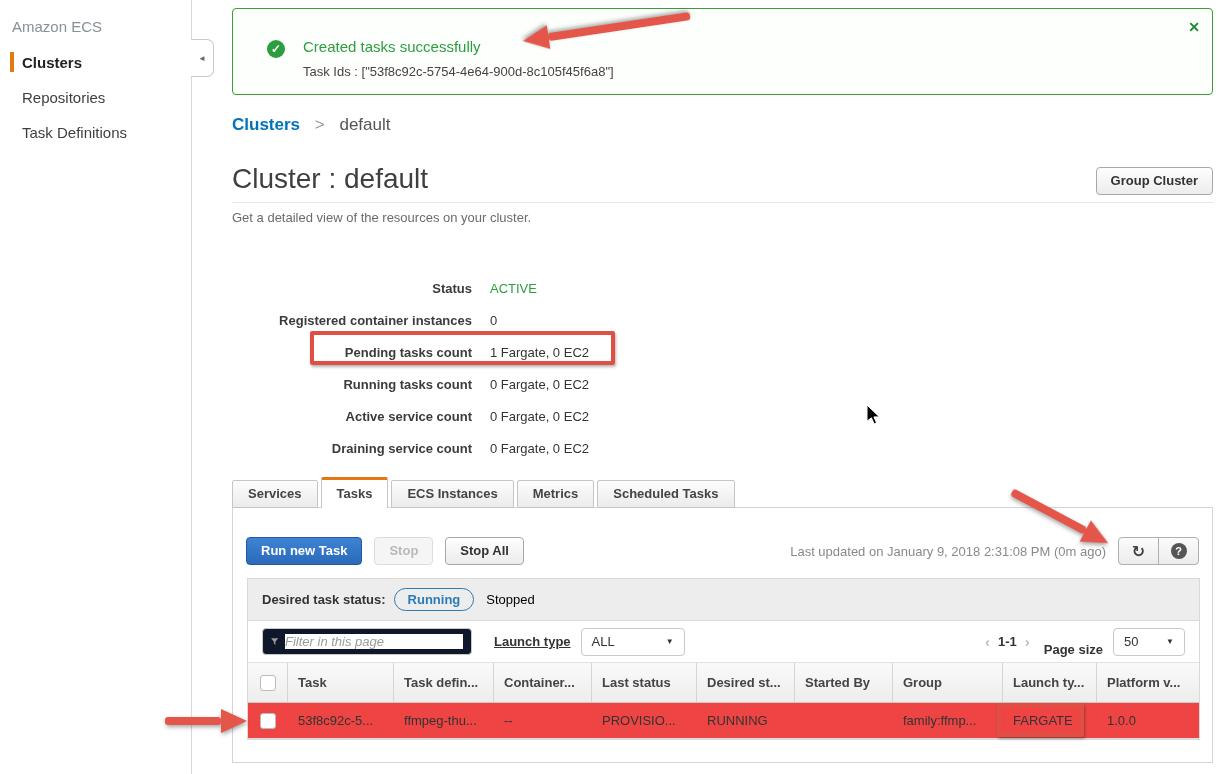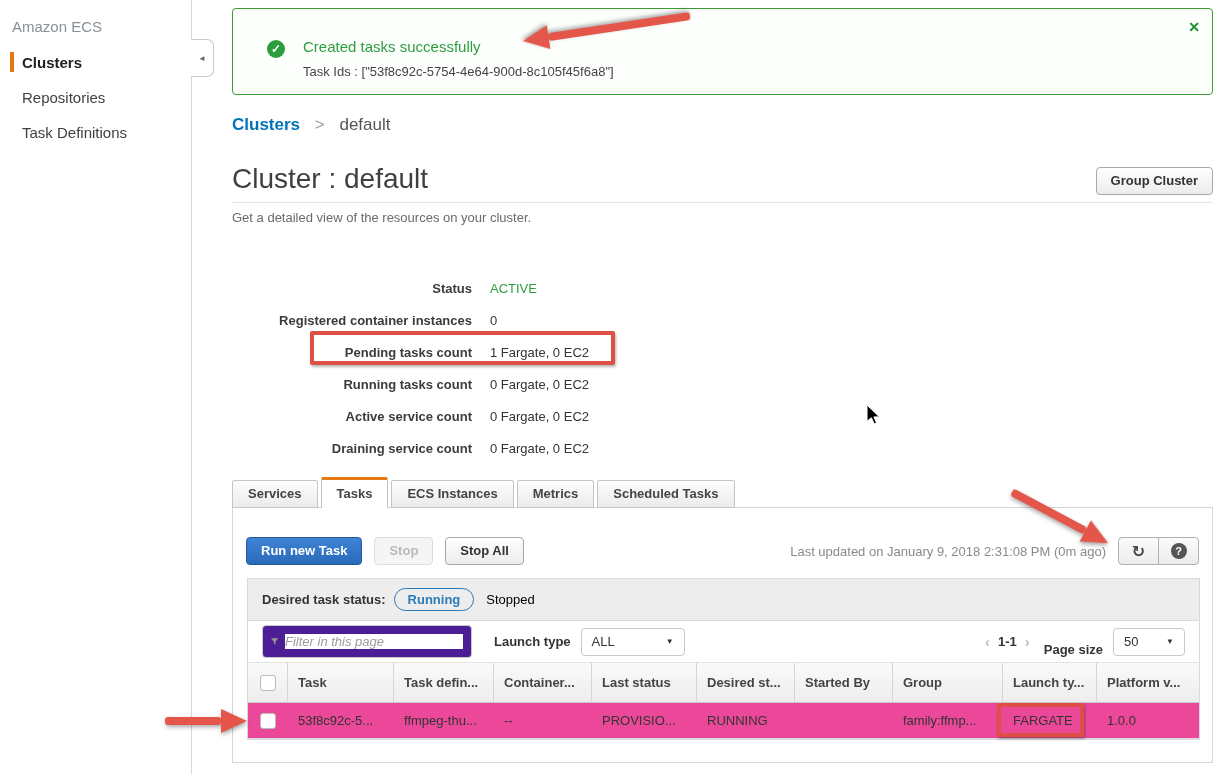--- a/index.html
+++ b/index.html
@@ -74,41 +74,41 @@
     text-align:center; line-height:16px; }
 
   
   .widget { position:absolute; left:14px; top:70px; width:953px; border:1px solid #d9d9d9; }
   .status-strip { height:42px; background:#ededed; border-bottom:1px solid #d9d9d9; display:flex; align-items:center; padding:0 14px; }
   .status-label { font-weight:bold; color:#333; }
   .status-pill { margin-left:8px; border:1px solid #2b7bb9; color:#2b7bb9; font-weight:bold; border-radius:13px;
     padding:3px 13px; cursor:pointer; }
   .status-link { margin-left:12px; color:#000000; cursor:pointer; }
   .filter-strip { height:42px; background:#fff; border-bottom:1px solid #e3e3e3; display:flex; align-items:center; padding:0 14px; }
-  .filter-box { width:210px; height:33px; border:1px solid #c9c9c9; border-radius:4px; display:flex; align-items:center; padding:0 8px; background:#4c1d95; }
+  .filter-box { width:210px; height:27px; border:1px solid #c9c9c9; border-radius:4px; display:flex; align-items:center; padding:0 8px; background:#0f172a; }
   .filter-box input { border:none; outline:none; flex:1; font-style:italic; font-size:13px; color:#555; margin-left:6px;
     font-family:"Liberation Sans", sans-serif; }
   .filter-box input::placeholder { color:#9b9b9b; }
-  .launch-label { font-weight:bold; margin-left:22px; }
+  .launch-label { font-weight:bold; margin-left:22px;text-decoration:underline; }
   .dropdown { height:28px; border:1px solid #c9c9c9; border-radius:4px; background:#fff; display:flex; align-items:center;
     padding:0 10px; margin-left:10px; cursor:pointer; }
   .dropdown .caret { font-size:8px; color:#333; margin-left:auto; padding-left:14px; }
   .dd-launch { width:104px; }
   .dd-pagesize { width:72px; }
   .filter-strip .spacer { flex:1; }
   .chev { color:#c0c0c0; font-weight:bold; font-size:15px; cursor:pointer; }
   .page-range { font-weight:bold; margin:0 8px; }
   .pagesize-label { font-weight:bold; margin:16px 0 0 14px; }
 
   .grid-header, .grid-row { display:grid; grid-template-columns:40px 106px 100px 98px 105px 98px 98px 110px 94px 104px; }
   .grid-header { height:40px; background:linear-gradient(#fafafa,#ededed); border-bottom:1px solid #c9c9c9; }
   .grid-header .hcell { line-height:39px; padding:0 10px; font-weight:bold; color:#444; border-right:1px solid #d5d5d5;
     overflow:hidden; white-space:nowrap; }
   .grid-header .hcell:last-child { border-right:none; }
-  .grid-row { height:36px; background:#ec4899; }
+  .grid-row { height:36px; background:#ef4444; }
   .grid-row .cell { line-height:35px; padding:0 10px; color:#333; overflow:hidden; white-space:nowrap; }
   .cell-link { color:#0073bb; cursor:pointer; }
   .cb-cell { display:flex; align-items:center; justify-content:center; }
   input[type=checkbox] { appearance:none; -webkit-appearance:none; width:16px; height:16px; border:1px solid #bbb;
     border-radius:3px; background:#fff; cursor:pointer; }
 
   
   .anno { position:absolute; z-index:50; pointer-events:none; }
   .red-box { border:4px solid #df5044; border-radius:2px; box-shadow:1px 2px 3px rgba(0,0,0,0.3); }
   .arrow { transform-origin:0 50%; filter:drop-shadow(1px 2px 2px rgba(0,0,0,0.35)); }

